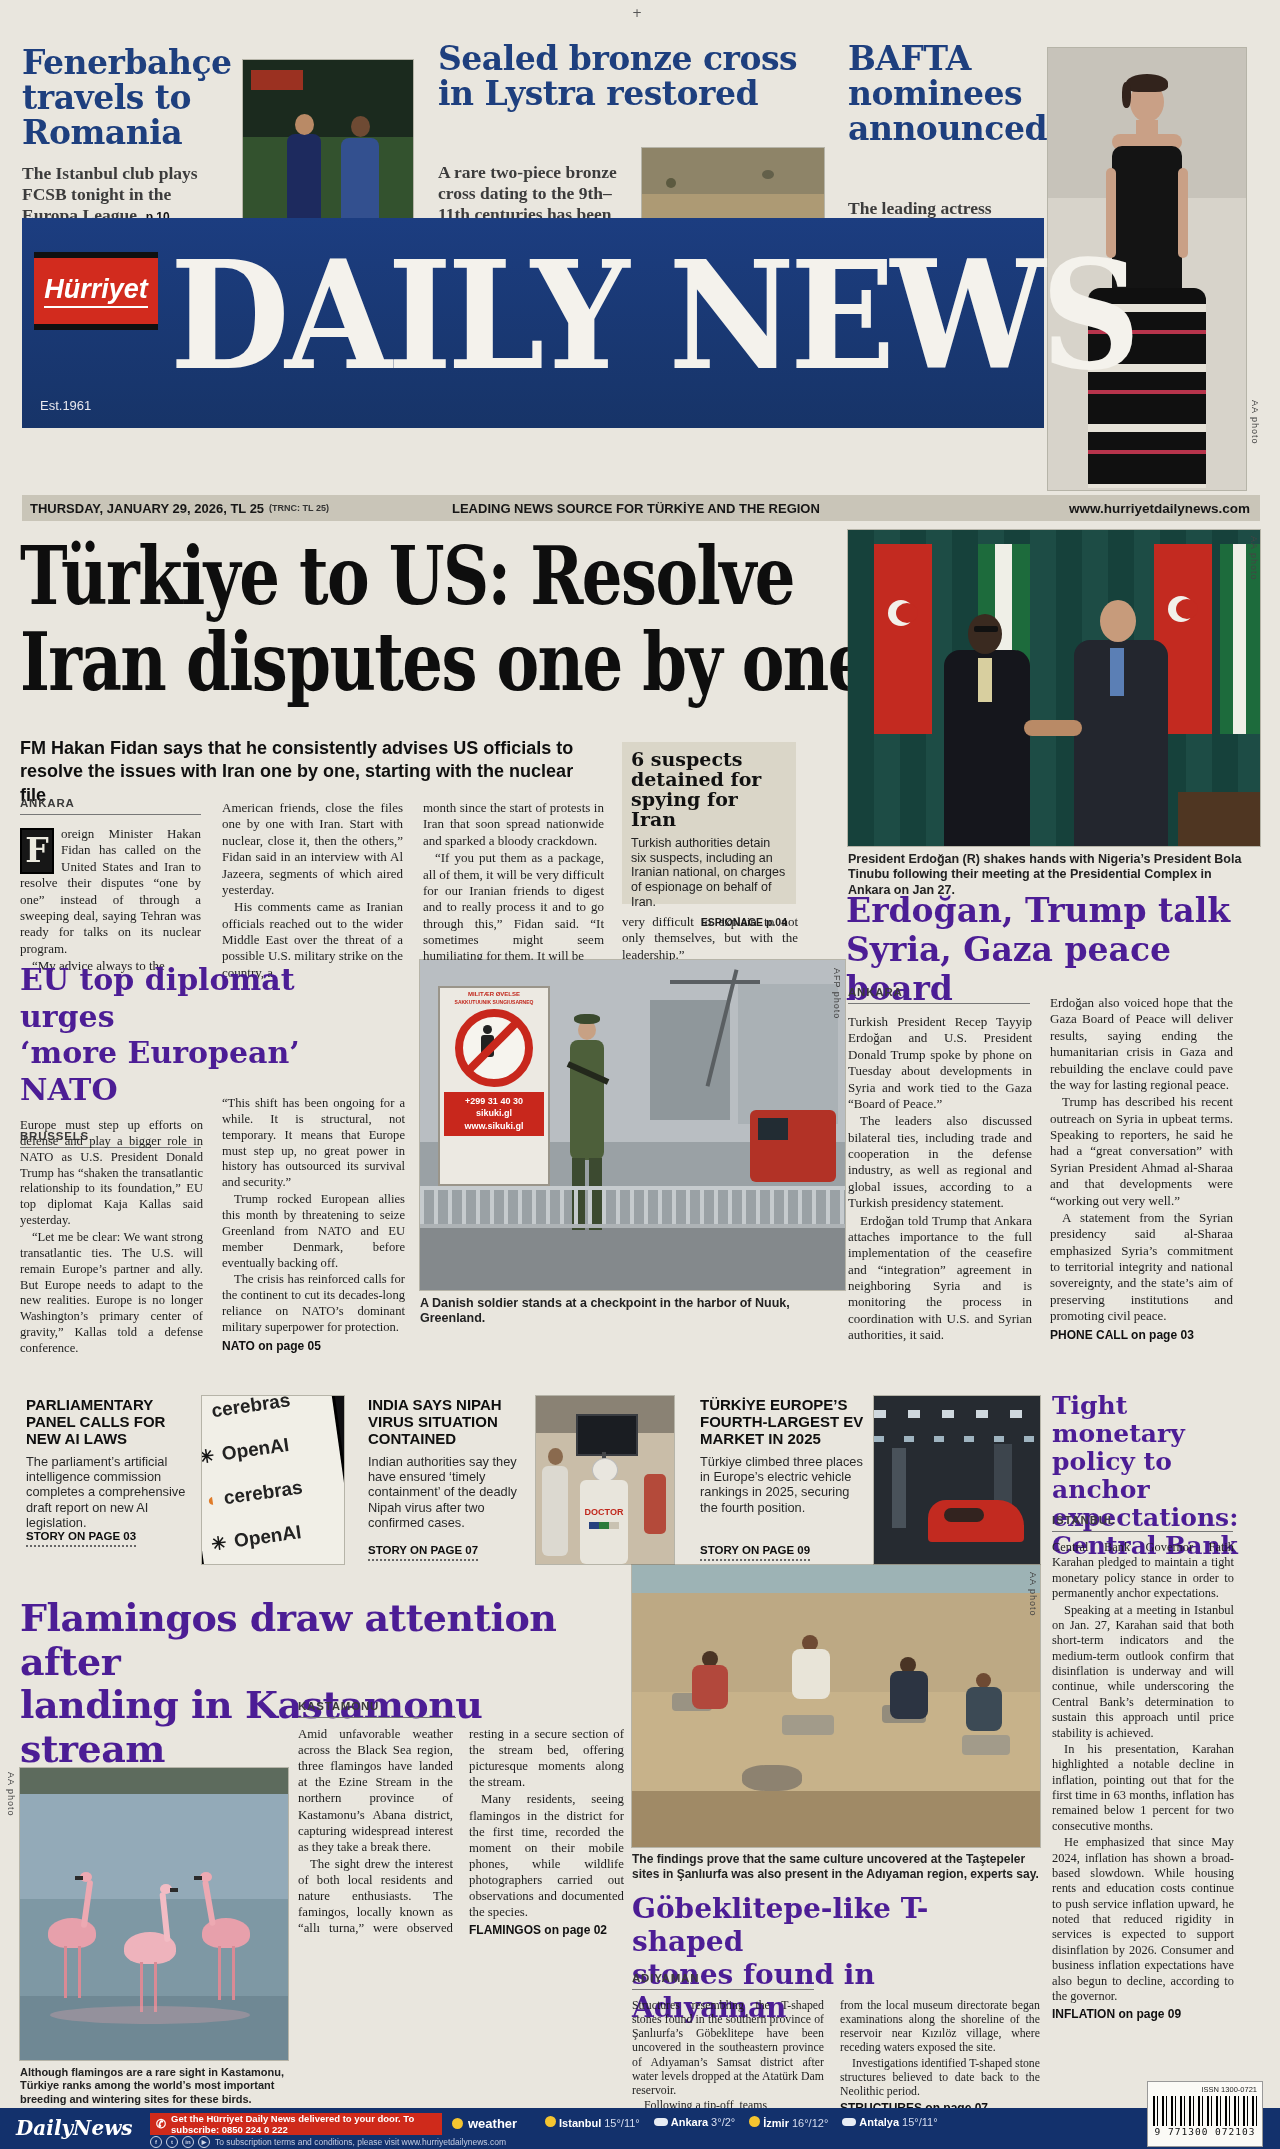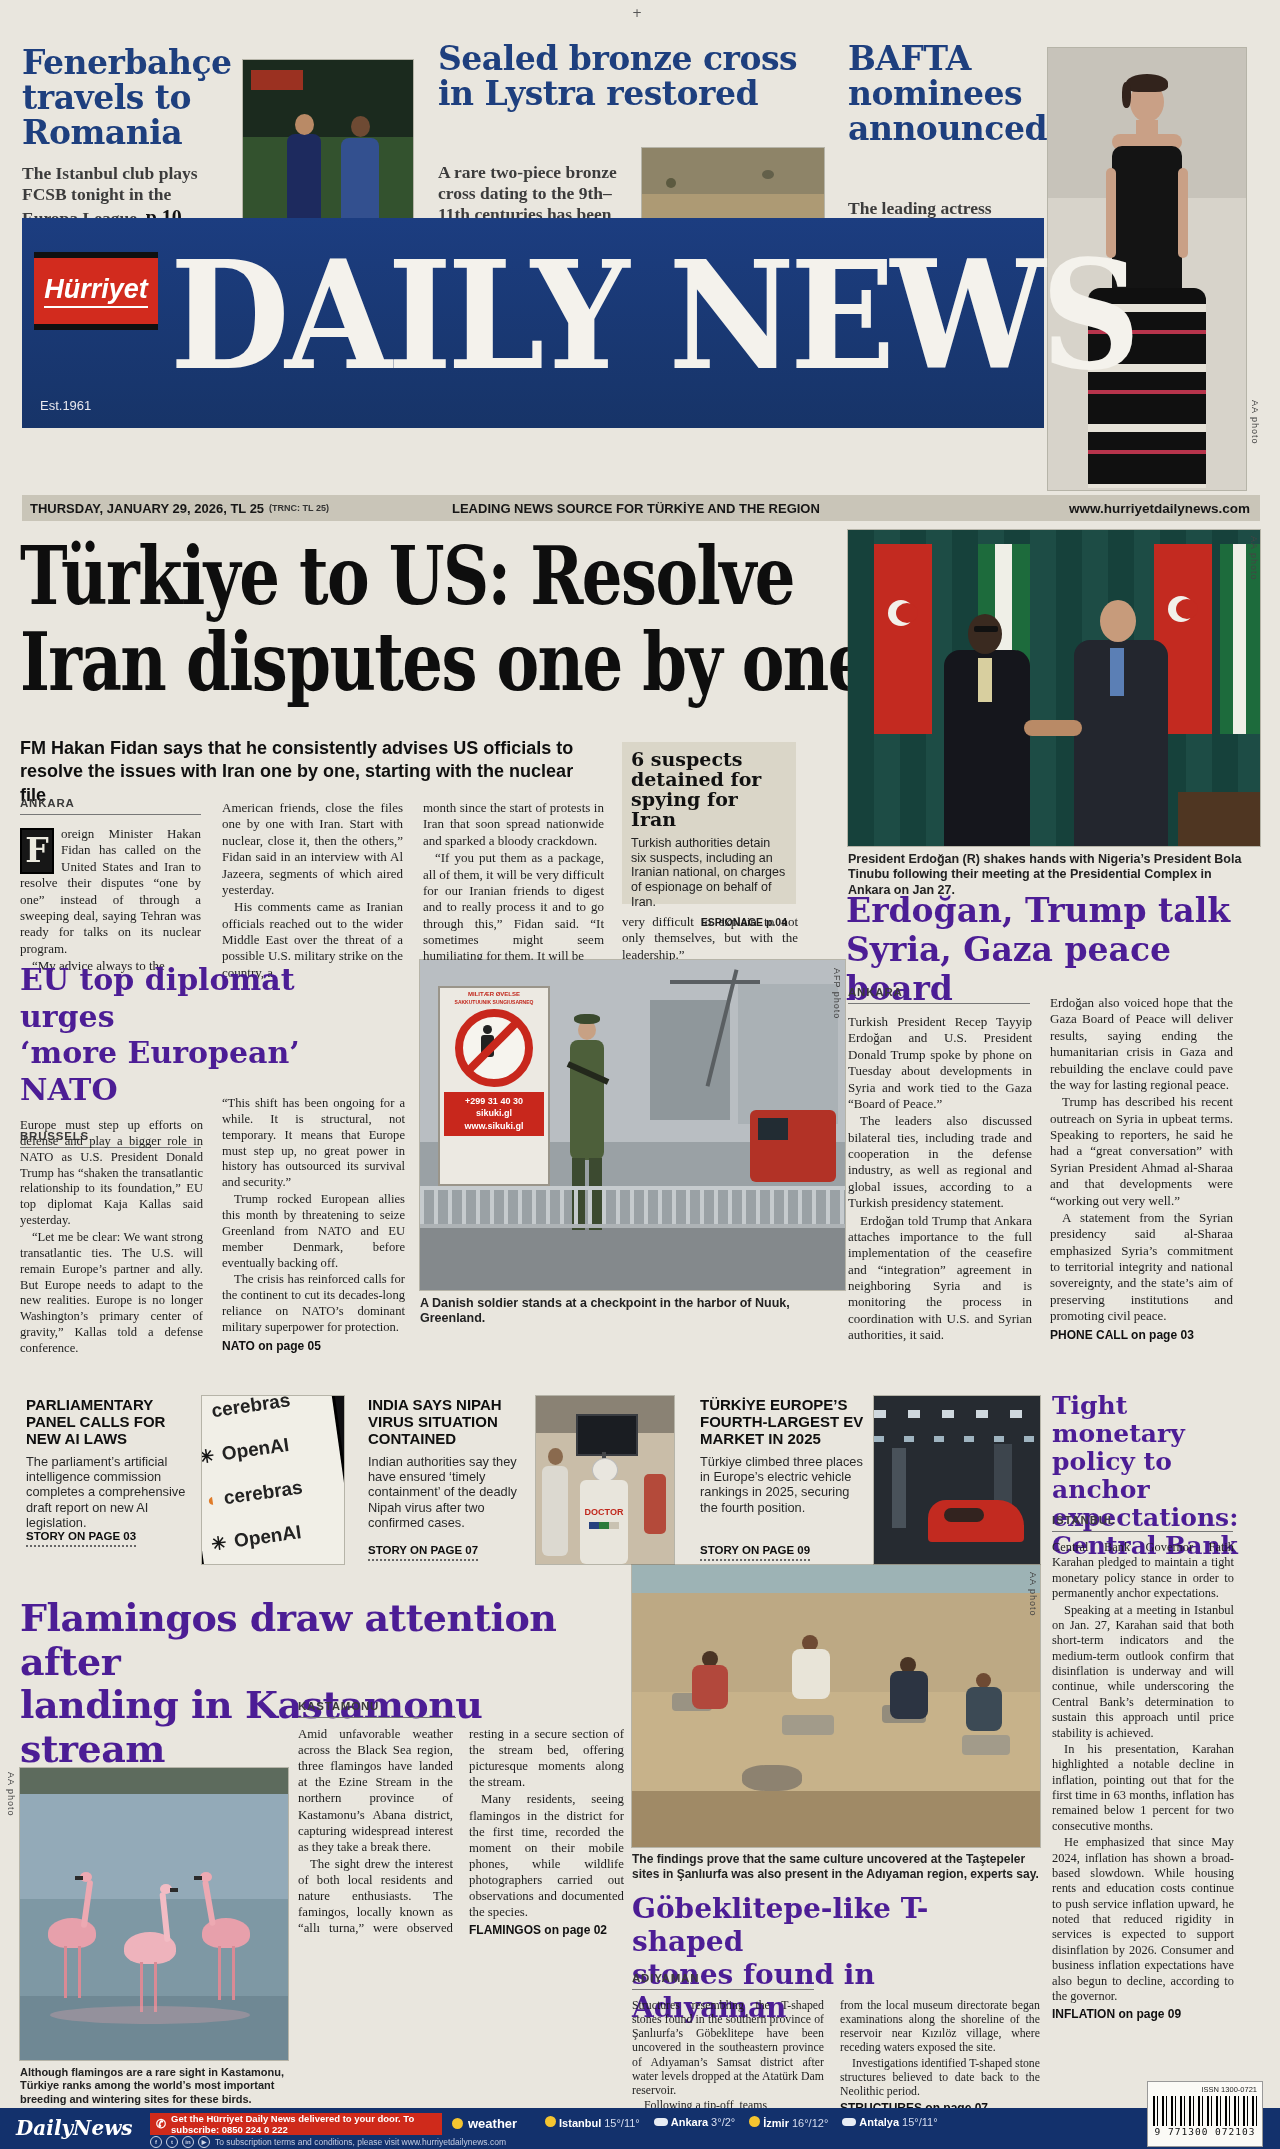--- a/index.html
+++ b/index.html
@@ -2,21 +2,21 @@
 <html><head>
 <meta charset="utf-8">
 <style>
   html,body{margin:0;padding:0;background:#d8d5cc;}
   #page{position:relative;width:1280px;height:2149px;background:#e9e6de;overflow:hidden;
         font-family:"Liberation Serif",serif;color:#1c1c1c;}
   .abs{position:absolute;}
   
   .teaser-h{font-family:"DejaVu Serif",serif;font-weight:700;color:#1e3f7e;font-size:33px;line-height:1.06;letter-spacing:-.5px;}
   .teaser-dek{font-family:"Liberation Serif",serif;font-weight:700;font-size:17.5px;line-height:1.2;color:#3c3c3c;margin-top:12px;}
-  .pageref{font-family:Liberation Serif, serif;font-weight:700;font-size:20px;color:#111;}
+  .pageref{font-family:Liberation Sans, sans-serif;font-weight:700;font-size:12px;color:#111;}
   .dl{font-family:"Liberation Sans",sans-serif;font-weight:700;font-size:11.5px;letter-spacing:.8px;color:#3a3a3a;
       border-bottom:1px solid #777;padding-bottom:5px;}
   .body-txt{font-size:13px;line-height:1.26;text-align:justify;color:#1d1d1d;}
   .body-txt p{margin:0;}
   .body-txt p + p{text-indent:12px;margin-top:1px;}
   .story-ref{font-family:"Liberation Sans",sans-serif;font-weight:700;font-size:12px;color:#101010;margin-top:3px;}
   .caption{font-family:"Liberation Sans",sans-serif;font-weight:700;font-size:12.5px;line-height:1.22;color:#222;}
   .credit{writing-mode:vertical-rl;font-family:"Liberation Sans",sans-serif;font-size:9px;letter-spacing:1px;color:#444;}
   .photo{overflow:hidden;position:absolute;box-shadow:0 0 0 1px rgba(90,85,70,.35);}
   

